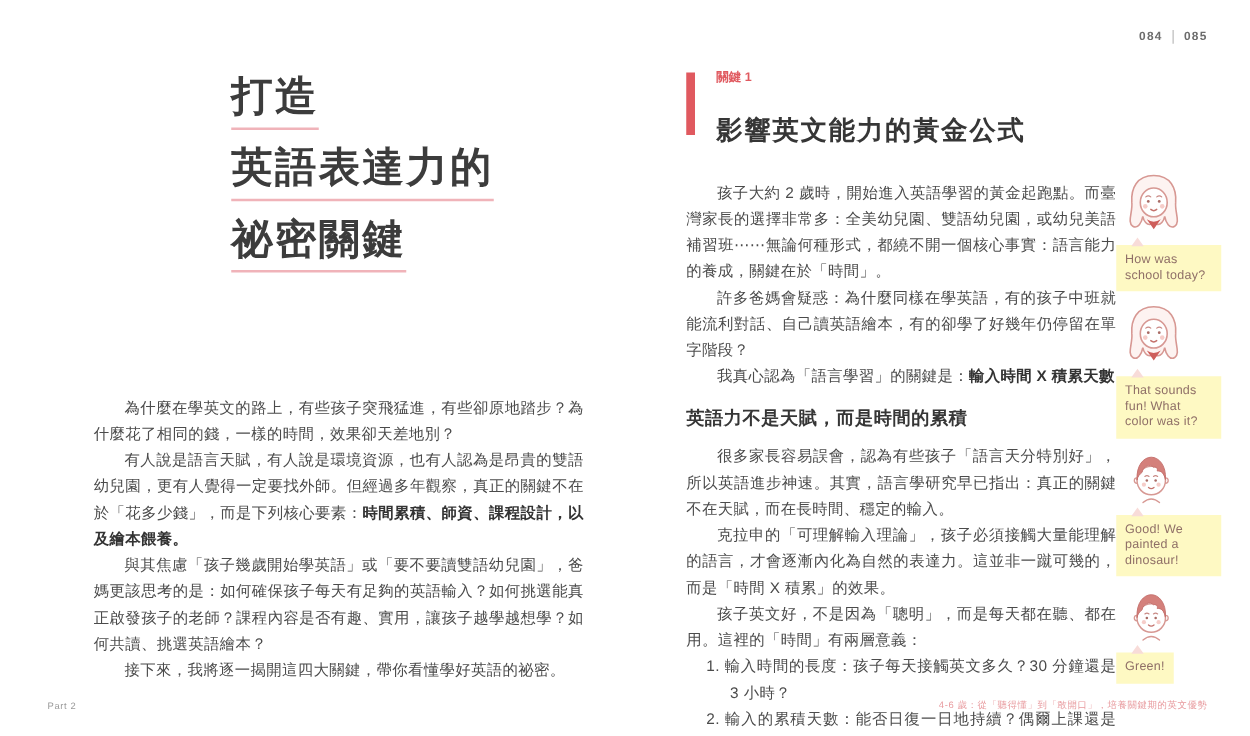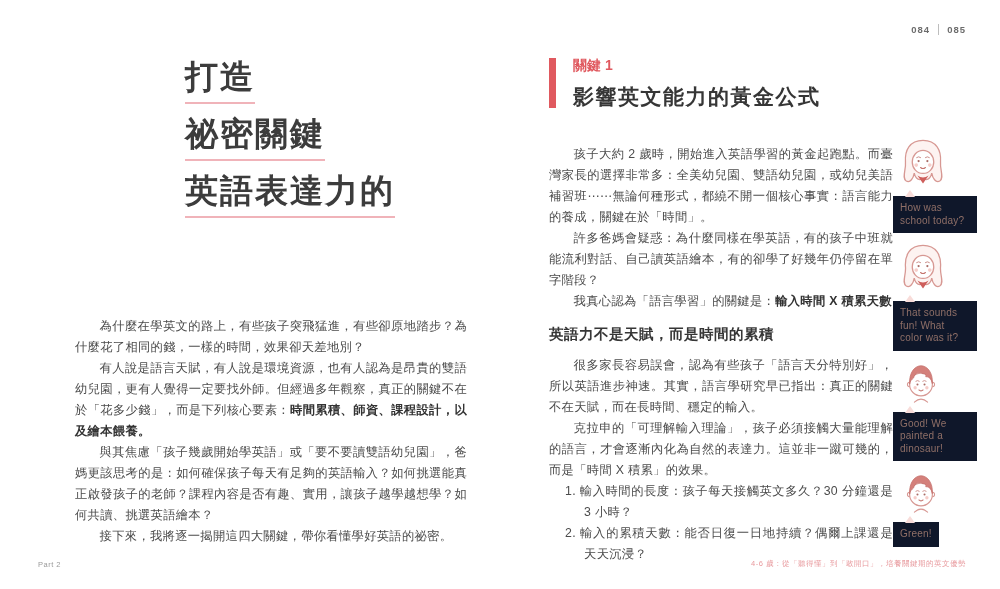--- a/index.html
+++ b/index.html
@@ -23,36 +23,36 @@
   }
   .left-body { position:absolute; left:75px; top:316px; width:392px; }
 
   .para { font-size:12.3px; line-height:21px; text-align:justify; text-indent:2em;
           color:#4b4b4b; letter-spacing:0.3px; }
   .para .b { font-weight:bold; color:#333; }
 
   
   .r-header { position:absolute; left:549px; top:58px; display:flex; }
   .r-bar { width:7px; height:50px; margin-right:17px; }
-  .r-kicker { font-size:14px; font-weight:bold; line-height:1; margin-bottom:13px; }
+  .r-kicker { font-size:10px; font-weight:bold; line-height:1; margin-bottom:25px; }
   .r-title { font-size:21px; font-weight:bold; color:#363636; letter-spacing:1.5px; line-height:1.1; }
 
   .right-body { position:absolute; left:549px; top:144px; width:344px; }
   .sec-heading { font-size:14.5px; font-weight:bold; color:#363636; letter-spacing:0.5px;
                  margin:13px 0 11px 0; text-indent:0; }
   .numlist { margin-left:1em; }
   .numlist .li { font-size:12.3px; line-height:21px; text-align:justify; color:#4b4b4b;
                  padding-left:1.55em; text-indent:-1.55em; letter-spacing:0.3px; }
 
   
   .sidebar { position:absolute; left:893px; top:138px; width:100px; }
   .dlg { margin-bottom:10px; }
   .dlg .avatar { margin-left:6px; display:block; }
   .bubble {
-    display:inline-block; position:relative; background:#0f172a; color:#8f6f67;
+    display:inline-block; position:relative; background:#fef9c3; color:#8f6f67;
     font-size:10px; line-height:12.5px; padding:6px 7px; max-width:84px; margin-top:7px;
     letter-spacing:0.2px;
   }
   .bubble::before {
     content:""; position:absolute; top:-6px; left:12px;
     border-left:5px solid transparent; border-right:5px solid transparent;
     border-bottom:7px solid #f8dcd9;
   }
 
   
@@ -65,22 +65,22 @@
 <div class="spread">
 
   <div class="pagenums">
     <span>084</span>
     <span class="divider"></span>
     <span>085</span>
   </div>
 
   <div class="left-title">
     <div class="tline">打造</div>
+    <div class="tline">英語表達力的</div>
     <div class="tline">祕密關鍵</div>
-    <div class="tline">英語表達力的</div>
   </div>
   <div class="left-body" id="left-body">
       <p class="para"><span>為什麼在學英文的路上，有些孩子突飛猛進，有些卻原地踏步？為什麼花了相同的錢，一樣的時間，效果卻天差地別？</span></p>
       <p class="para"><span>有人說是語言天賦，有人說是環境資源，也有人認為是昂貴的雙語幼兒園，更有人覺得一定要找外師。但經過多年觀察，真正的關鍵不在於「花多少錢」，而是下列核心要素：</span><span class="b">時間累積、師資、課程設計，以及繪本餵養。</span></p>
       <p class="para"><span>與其焦慮「孩子幾歲開始學英語」或「要不要讀雙語幼兒園」，爸媽更該思考的是：如何確保孩子每天有足夠的英語輸入？如何挑選能真正啟發孩子的老師？課程內容是否有趣、實用，讓孩子越學越想學？如何共讀、挑選英語繪本？</span></p>
       <p class="para"><span>接下來，我將逐一揭開這四大關鍵，帶你看懂學好英語的祕密。</span></p>
     </div>
 
   <div class="r-header">
     <div class="r-bar" style="background: rgb(224, 89, 95);"></div>
@@ -93,20 +93,21 @@
   <div class="right-body">
     <div id="right-body-1">
         <p class="para"><span>孩子大約 2 歲時，開始進入英語學習的黃金起跑點。而臺灣家長的選擇非常多：全美幼兒園、雙語幼兒園，或幼兒美語補習班⋯⋯無論何種形式，都繞不開一個核心事實：語言能力的養成，關鍵在於「時間」。</span></p>
         <p class="para"><span>許多爸媽會疑惑：為什麼同樣在學英語，有的孩子中班就能流利對話、自己讀英語繪本，有的卻學了好幾年仍停留在單字階段？</span></p>
         <p class="para"><span>我真心認為「語言學習」的關鍵是：</span><span class="b">輸入時間 X 積累天數</span></p>
       </div>
     <div class="sec-heading">英語力不是天賦，而是時間的累積</div>
     <div id="right-body-2">
         <p class="para"><span>很多家長容易誤會，認為有些孩子「語言天分特別好」，所以英語進步神速。其實，語言學研究早已指出：真正的關鍵不在天賦，而在長時間、穩定的輸入。</span></p>
         <p class="para"><span>克拉申的「可理解輸入理論」，孩子必須接觸大量能理解的語言，才會逐漸內化為自然的表達力。這並非一蹴可幾的，而是「時間 X 積累」的效果。</span></p>
+        <p class="para"><span>孩子英文好，不是因為「聰明」，而是每天都在聽、都在用。這裡的「時間」有兩層意義：</span></p>
       </div>
     <div class="numlist" id="numlist">
         <div class="li">1. 輸入時間的長度：孩子每天接觸英文多久？30 分鐘還是 3 小時？</div>
         <div class="li">2. 輸入的累積天數：能否日復一日地持續？偶爾上課還是天天沉浸？</div>
       </div>
   </div>
 
   <div class="sidebar" id="sidebar">
       <div class="dlg">
   <svg class="avatar" viewBox="0 0 60 64" width="48" height="51" fill="none" stroke-linecap="round">

